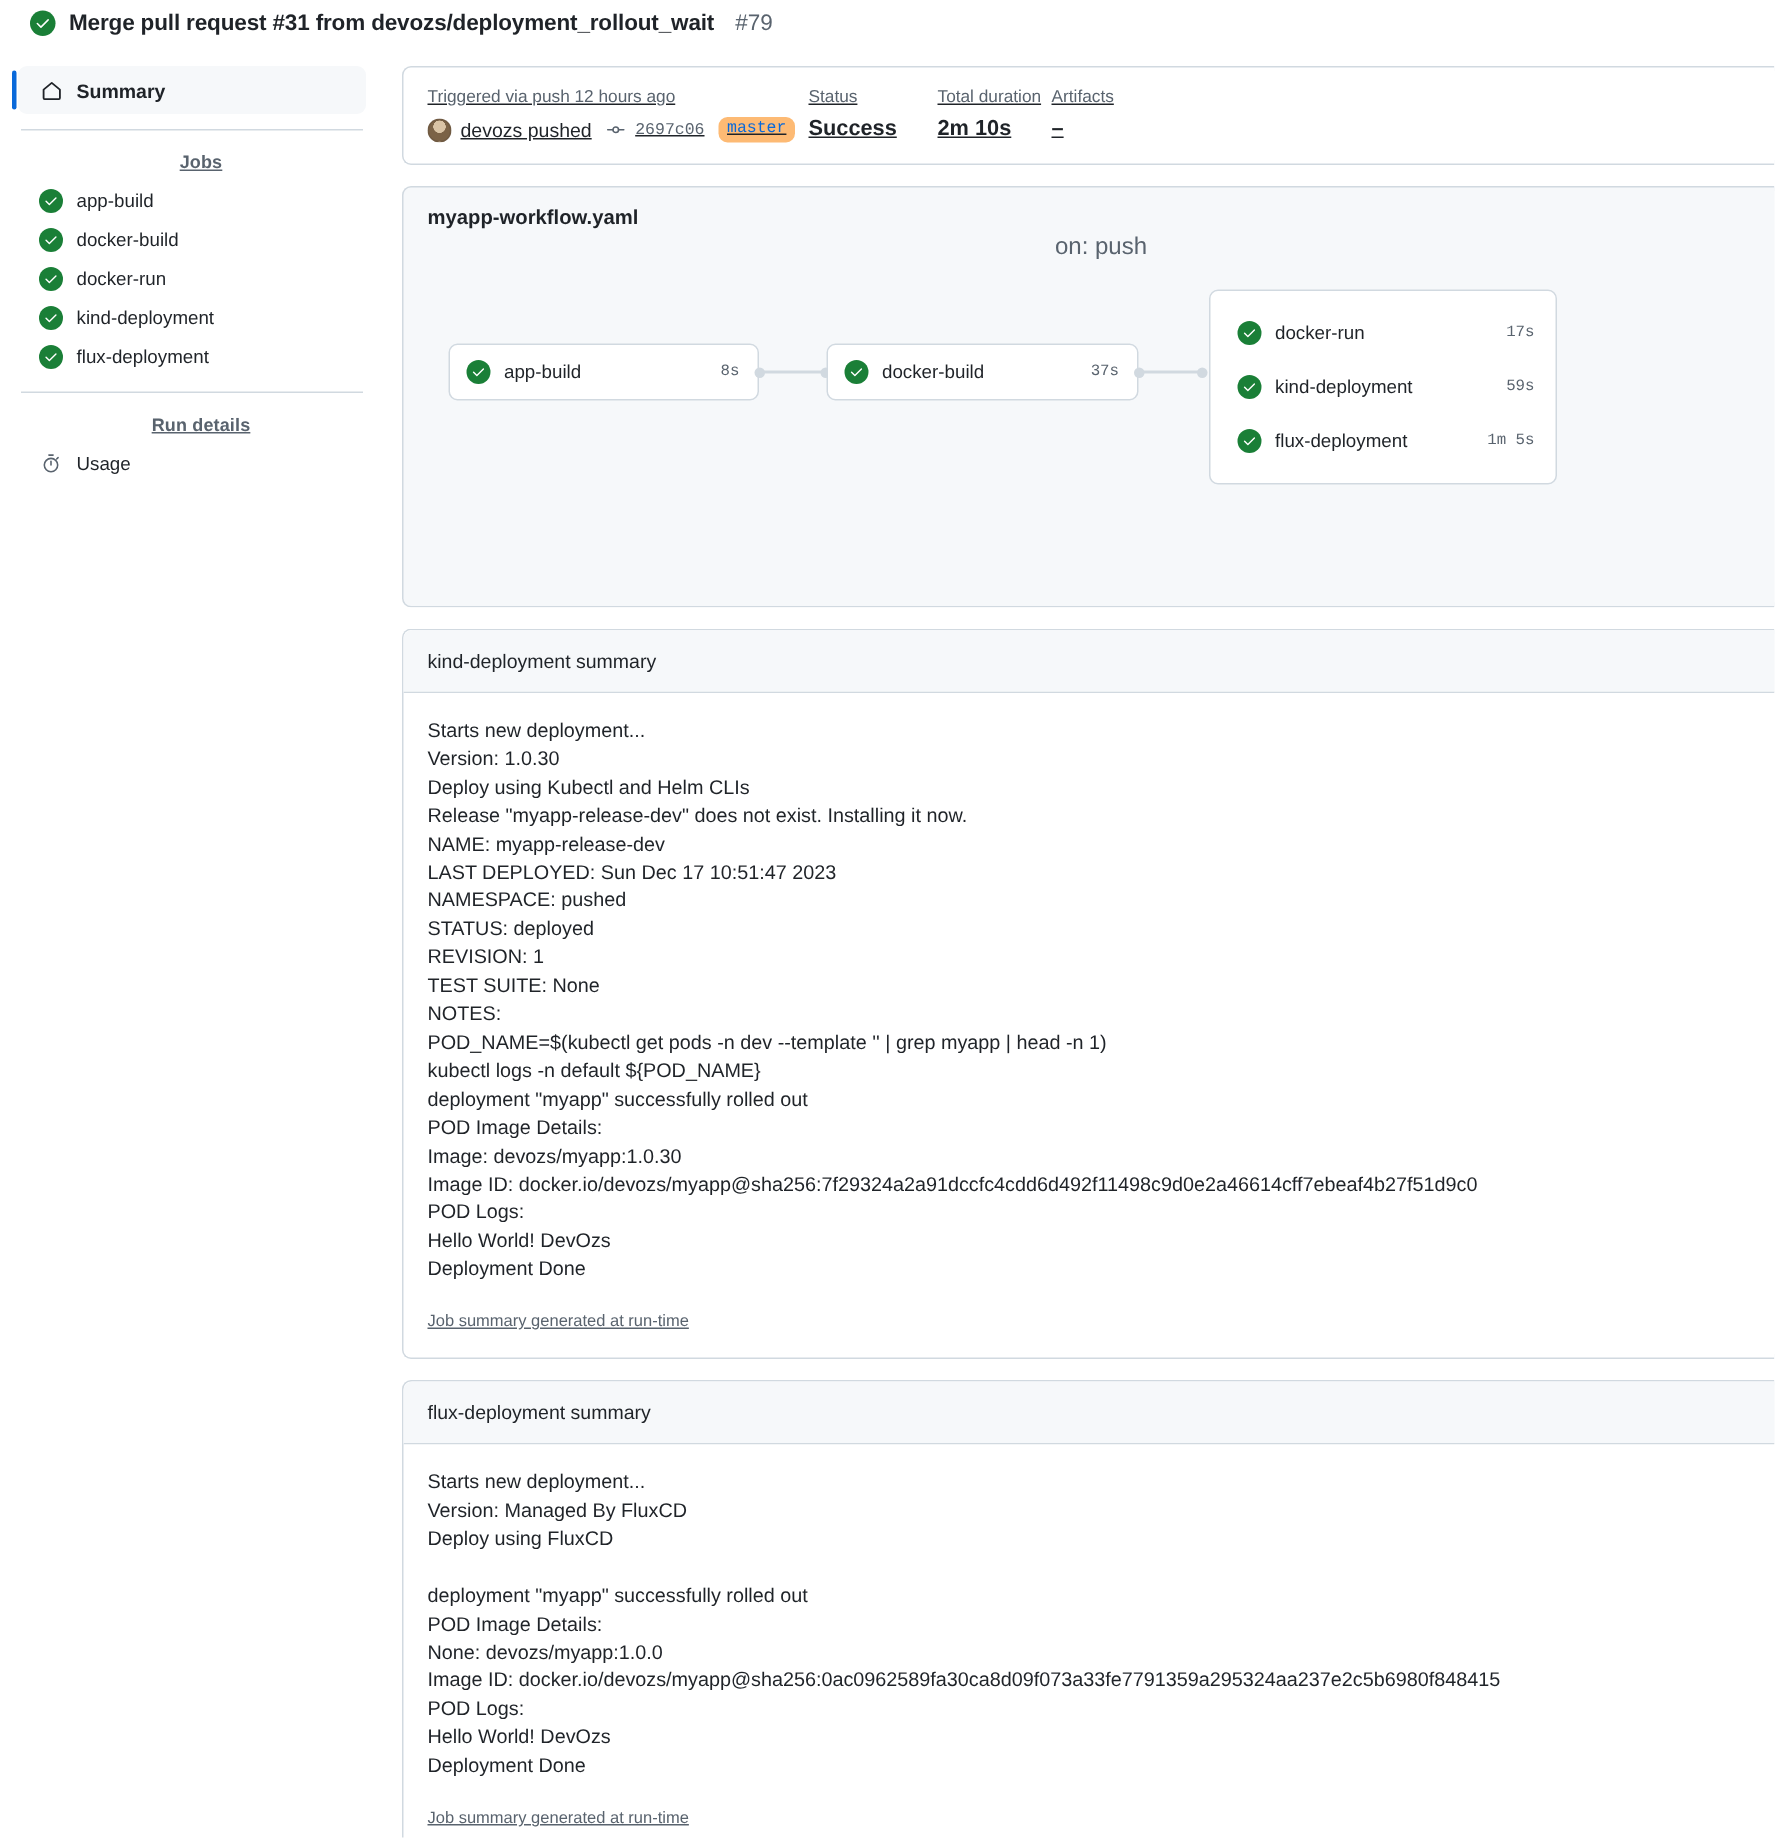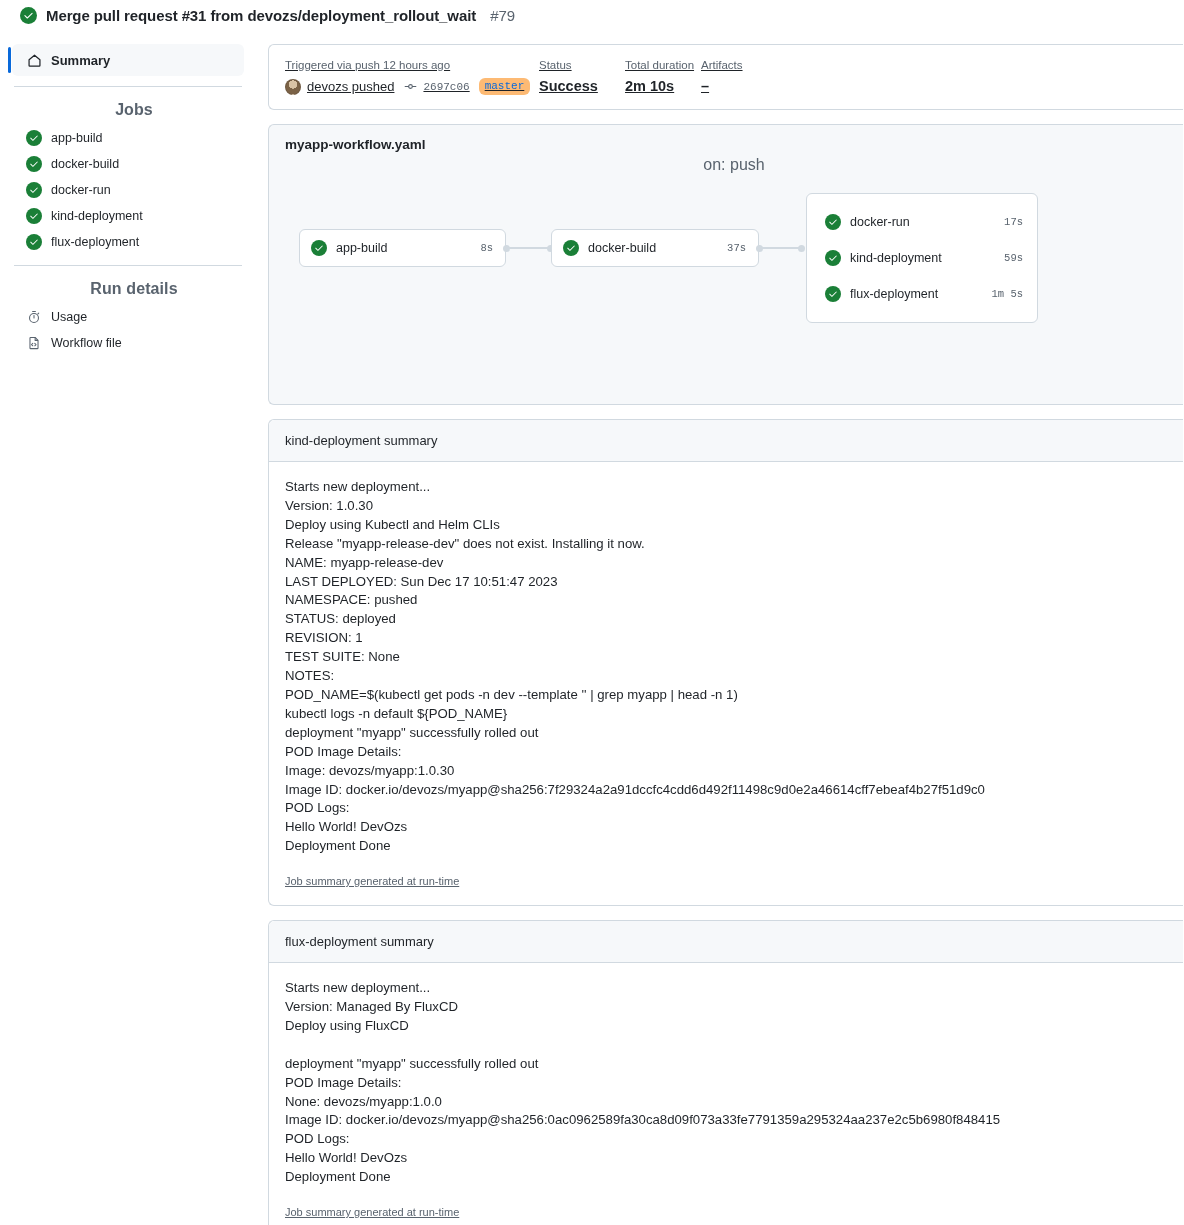--- a/index.html
+++ b/index.html
@@ -42,22 +42,22 @@
     height: 32px; border-radius: 6px; background: #f6f8fa;
     padding-left: 14px; margin-bottom: 2px;
   }
   .side-active::before {
     content: ""; position: absolute; left: -4px; top: 3px;
     width: 3px; height: 26px; background: #0969da; border-radius: 6px;
   }
   .side-active-label { font-size: 13px; font-weight: bold; color: #1f2328; }
   .side-divider { height: 1px; background: #d1d9e0; margin: 10px 2px 0 2px; }
   .side-section-title {
-    font-size: 16px; font-weight: bold; color: #59636e;
-    margin: 14px 0 6px 12px; letter-spacing: 0.1px;
+    font-size: 12px; font-weight: bold; color: #59636e;
+    margin: 14px 0 6px 12px; letter-spacing: 0.1px; text-decoration: underline;
   }
   .side-item {
     display: flex; align-items: center; gap: 9px;
     height: 26px; padding-left: 14px; border-radius: 6px;
   }
   .side-item-label { font-size: 12.5px; color: #1f2328; }
   .side-icon { width: 16px; height: 16px; display: inline-flex; align-items: center; justify-content: center; color: #59636e; }
 
   
   .main { flex: 1 1 auto; padding-top: 14px; padding-right: 0; }
@@ -230,30 +230,20 @@
         <span class="side-icon">
           <svg width="14" height="14" viewBox="0 0 16 16" fill="none" stroke="#59636e" stroke-width="1.2">
             <circle cx="8" cy="9.2" r="5.1"></circle>
             <path d="M8 6.4v2.8" stroke-linecap="round"></path>
             <path d="M6.4 1.6h3.2M12.3 4.6l1.1-1.1" stroke-linecap="round"></path>
           </svg>
         </span>
         <span class="side-item-label">Usage</span>
       </div>
 
-      <div class="side-item">
-        <span class="side-icon">
-          <svg width="14" height="14" viewBox="0 0 16 16" fill="none" stroke="#59636e" stroke-width="1.2" stroke-linejoin="round">
-            <path d="M9.3 1.6H4.2a.8.8 0 0 0-.8.8v11.2a.8.8 0 0 0 .8.8h7.6a.8.8 0 0 0 .8-.8V4.9Z"></path>
-            <path d="M9.3 1.6V5h3.3"></path>
-            <path d="M6.6 8.4 5.2 9.8l1.4 1.4M8.9 8.4l1.4 1.4-1.4 1.4" stroke-linecap="round"></path>
-          </svg>
-        </span>
-        <span class="side-item-label">Workflow file</span>
-      </div>
 
     </div>
 
     <div class="main">
 
       <div class="card info-card">
         <div class="info-grid">
           <div class="info-col-trigger">
             <div class="info-label">Triggered via push 12 hours ago</div>
             <div class="trigger-row">

